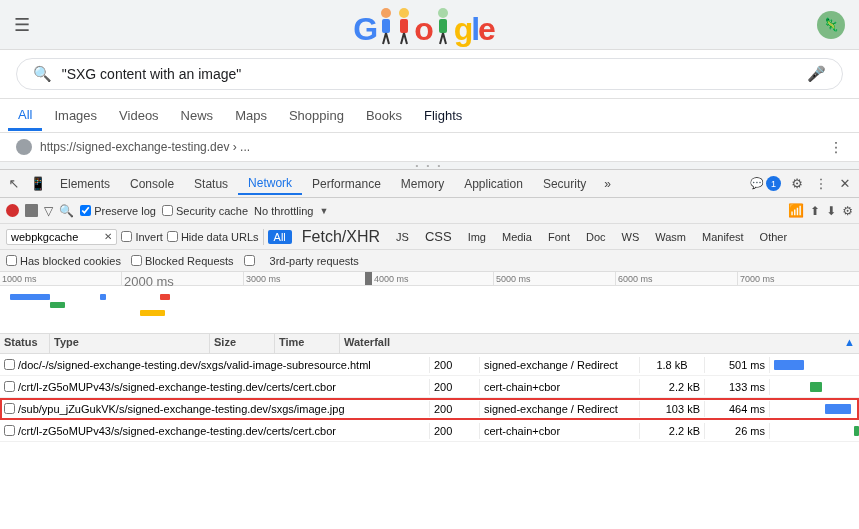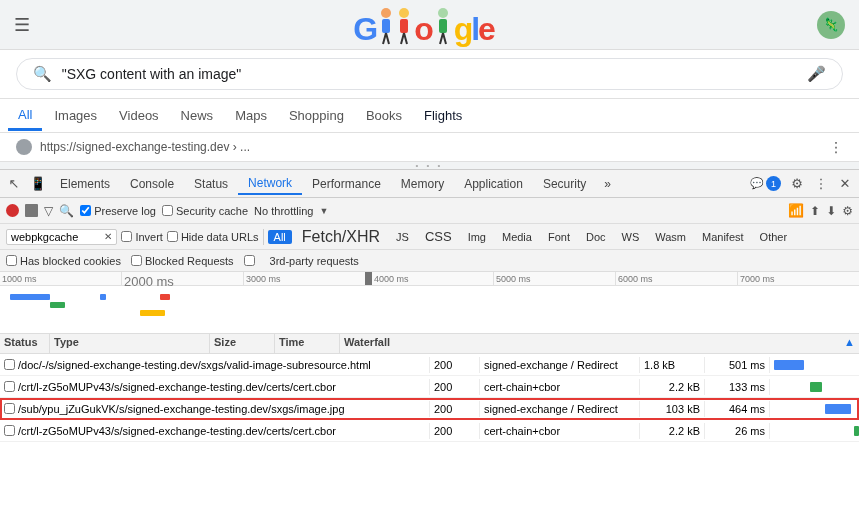--- a/index.html
+++ b/index.html
@@ -198,21 +198,21 @@
       </div>
     </div>
 
     <div style="display:flex; height:22px; border-bottom:1px solid #f0f0f0; align-items:center; font-size:11px; cursor:pointer;">
       <div style="width:430px; padding:2px 4px; border-right:1px solid #ebebeb; overflow:hidden; white-space:nowrap; text-overflow:ellipsis; display:flex; align-items:center; gap:3px;">
         <input type="checkbox" style="width: 11px; height: 11px; flex-shrink: 0;">
         <span>/doc/-/s/signed-exchange-testing.dev/sxgs/valid-image-subresource.html</span>
       </div>
       <div style="width:50px; padding:2px 4px; border-right:1px solid #ebebeb;">200</div>
       <div style="width:160px; padding:2px 4px; border-right:1px solid #ebebeb; overflow:hidden; white-space:nowrap; text-overflow:ellipsis;">signed-exchange / Redirect</div>
-      <div style="width:65px; padding:2px 4px; border-right:1px solid #ebebeb; text-align:left;">1.8 kB</div>
+      <div style="width:65px; padding:2px 4px; border-right:1px solid #ebebeb; text-align:center;">1.8 kB</div>
       <div style="width:65px; padding:2px 4px; border-right:1px solid #ebebeb; text-align:right;">501 ms</div>
       <div style="flex:1; padding:2px 4px; position:relative; height:22px;">
         <div style="position:absolute; top:6px; left:4px; width:30px; height:10px; background:#4285f4; border-radius:1px;"></div>
       </div>
     </div>
 
     <div style="display:flex; height:22px; border-bottom:1px solid #f0f0f0; align-items:center; font-size:11px; cursor:pointer;">
       <div style="width:430px; padding:2px 4px; border-right:1px solid #ebebeb; overflow:hidden; white-space:nowrap; text-overflow:ellipsis; display:flex; align-items:center; gap:3px;">
         <input type="checkbox" style="width: 11px; height: 11px; flex-shrink: 0;">
         <span>/crt/l-zG5oMUPv43/s/signed-exchange-testing.dev/certs/cert.cbor</span>

